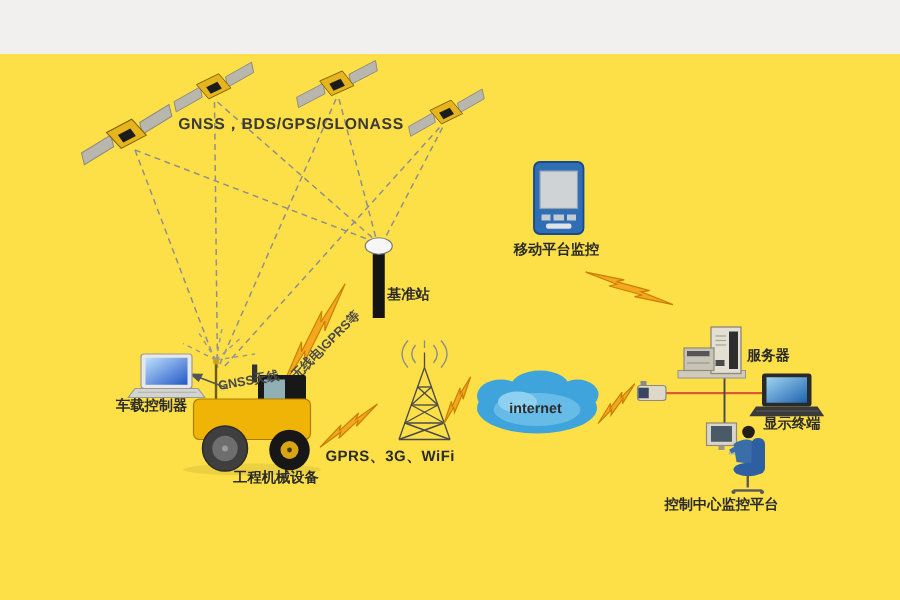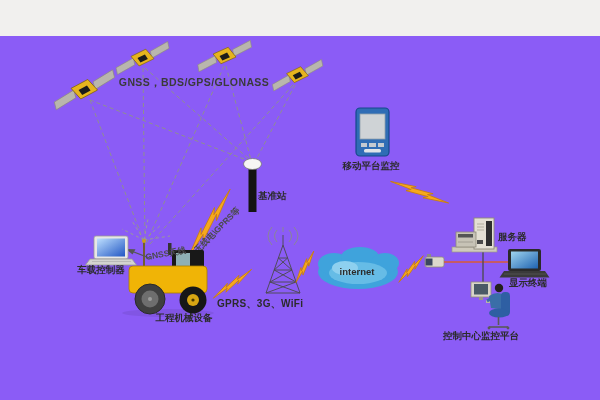--- a/index.html
+++ b/index.html
@@ -1,16 +1,16 @@
 <!DOCTYPE html>
 <html><head>
 <meta charset="utf-8">
 <style>
   html,body{margin:0;padding:0;background:#ffffff;}
-  .stage{position:relative;width:600px;height:400px;background:#8b5cf6;overflow:hidden;
+  .stage{position:relative;width:600px;height:400px;background:#fde047;overflow:hidden;
          font-family:"Liberation Sans","DejaVu Sans",sans-serif;}
   svg{position:absolute;left:0;top:0;}
   text{fill:#2b2b2b;font-family:"Liberation Sans","DejaVu Sans",sans-serif;}
   .cn{font-size:9.5px;font-weight:bold;}
   .en{font-size:10px;font-weight:bold;letter-spacing:.3px;}
   .title{font-size:10.5px;font-weight:bold;fill:#3a3a3a;letter-spacing:.4px;}
   .small{font-size:8.5px;font-weight:bold;fill:#4a4a4a;}
 </style>
 </head>
 <body>

